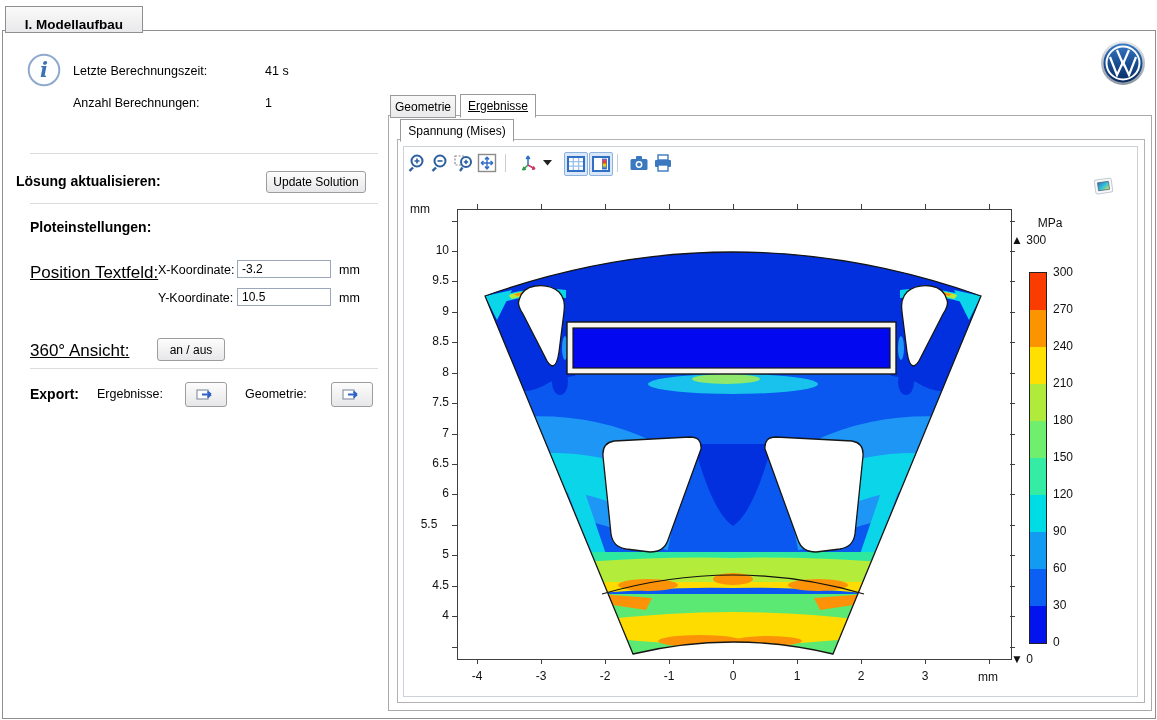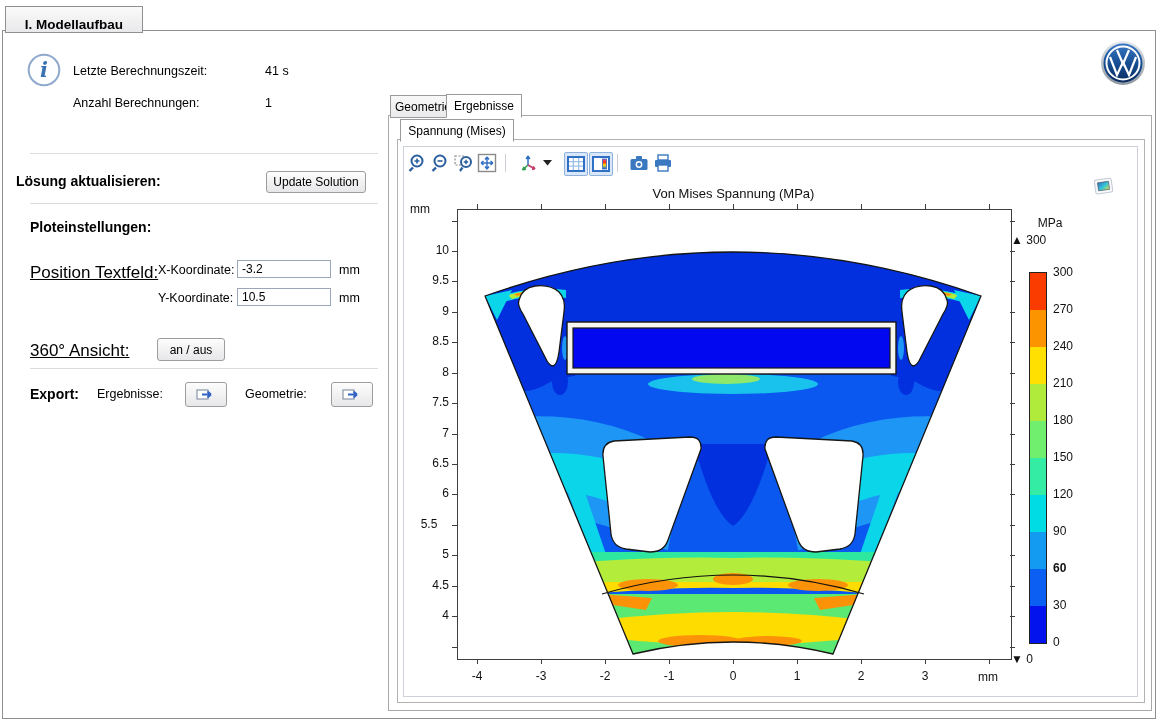--- a/index.html
+++ b/index.html
@@ -99,21 +99,21 @@
     <circle cx="23" cy="23" r="22" fill="url(#vwring)"></circle>
     <circle cx="23" cy="23" r="19.5" fill="url(#vwblue)"></circle>
     <circle cx="23" cy="23" r="16.5" fill="none" stroke="#fff" stroke-width="2"></circle>
     <path d="M 17,10 L 23,24 L 29,10" fill="none" stroke="#fff" stroke-width="2.2"></path>
     <path d="M 10,17 L 17,35 L 23,22 L 29,35 L 36,17" fill="none" stroke="#fff" stroke-width="2.2"></path>
   </svg>
 
   <div class="tab2" style="left:390px;top:95px;width:64px;height:21px;">
       <span>Geometrie</span>
     </div>
-  <div class="tab2 active" style="left:446px;top:94px;width:74px;height:22px;">
+  <div class="tab2 active" style="left:460px;top:94px;width:74px;height:22px;text-decoration:underline;">
       <span>Ergebnisse</span>
     </div>
   <div class="panel" style="left:388px;top:115px;width:762px;height:594px;"></div>
 
   <div class="tab2 active" style="left:400px;top:119px;width:112px;height:21px;">
       <span>Spannung (Mises)</span>
     </div>
   <div class="panel" style="left:397px;top:139px;width:746px;height:562px;border-color:#b2b2b2;"></div>
   <div class="panel" style="left:403px;top:146px;width:733px;height:549px;border-color:#cdd2da;"></div>
 
@@ -204,21 +204,20 @@
             <stop offset="1" stop-color="#e8e23c"></stop>
       </linearGradient>
         </defs>
       <g transform="rotate(-8 12 10)">
         <rect x="3" y="3" width="17" height="14" rx="2" fill="#f6f8fa" stroke="#c3cad2" stroke-width="1"></rect>
         <rect x="6" y="6" width="11" height="8" fill="url(#cg1)" stroke="#5a6a7a" stroke-width="0.8"></rect>
       </g>
     </svg>
   </div>
 
-  <div class="ticklab" style="left:457px;top:186px;width:553px;text-align:center;font-size:13px;">Von Mises Spannung (MPa)</div>
   <div class="ticklab" style="left:410px;top:202px;">mm</div>
   <div class="ticklab" style="left:978px;top:670px;">mm</div>
 
   <div class="plot-frame"></div>
 
 
   <svg style="position:absolute;left:457px;top:209px;" width="553" height="449" viewBox="457 209 553 449">
     <defs>
       <clipPath id="wedgeclip">
           <path d="M 485,296 Q 733,208 981,296 L 833,654 Q 733,630 633,654 Z"></path>
@@ -378,19 +377,19 @@
     </div>
   <div id="cblabels">
       <div class="ticklab" style="left:1053px;top:265px;">300</div>
       <div class="ticklab" style="left:1053px;top:302px;">270</div>
       <div class="ticklab" style="left:1053px;top:339px;">240</div>
       <div class="ticklab" style="left:1053px;top:376px;">210</div>
       <div class="ticklab" style="left:1053px;top:413px;">180</div>
       <div class="ticklab" style="left:1053px;top:450px;">150</div>
       <div class="ticklab" style="left:1053px;top:487px;">120</div>
       <div class="ticklab" style="left:1053px;top:524px;">90</div>
-      <div class="ticklab" style="left:1053px;top:561px;font-weight:bold;">60</div>
+      <div class="ticklab" style="left:1053px;top:561px;">60</div>
       <div class="ticklab" style="left:1053px;top:598px;">30</div>
       <div class="ticklab" style="left:1053px;top:635px;">0</div>
     </div>
   <div class="ticklab" style="left:1011px;top:652px;">▼ 0</div>
 
 </div>
 
 </body></html>

